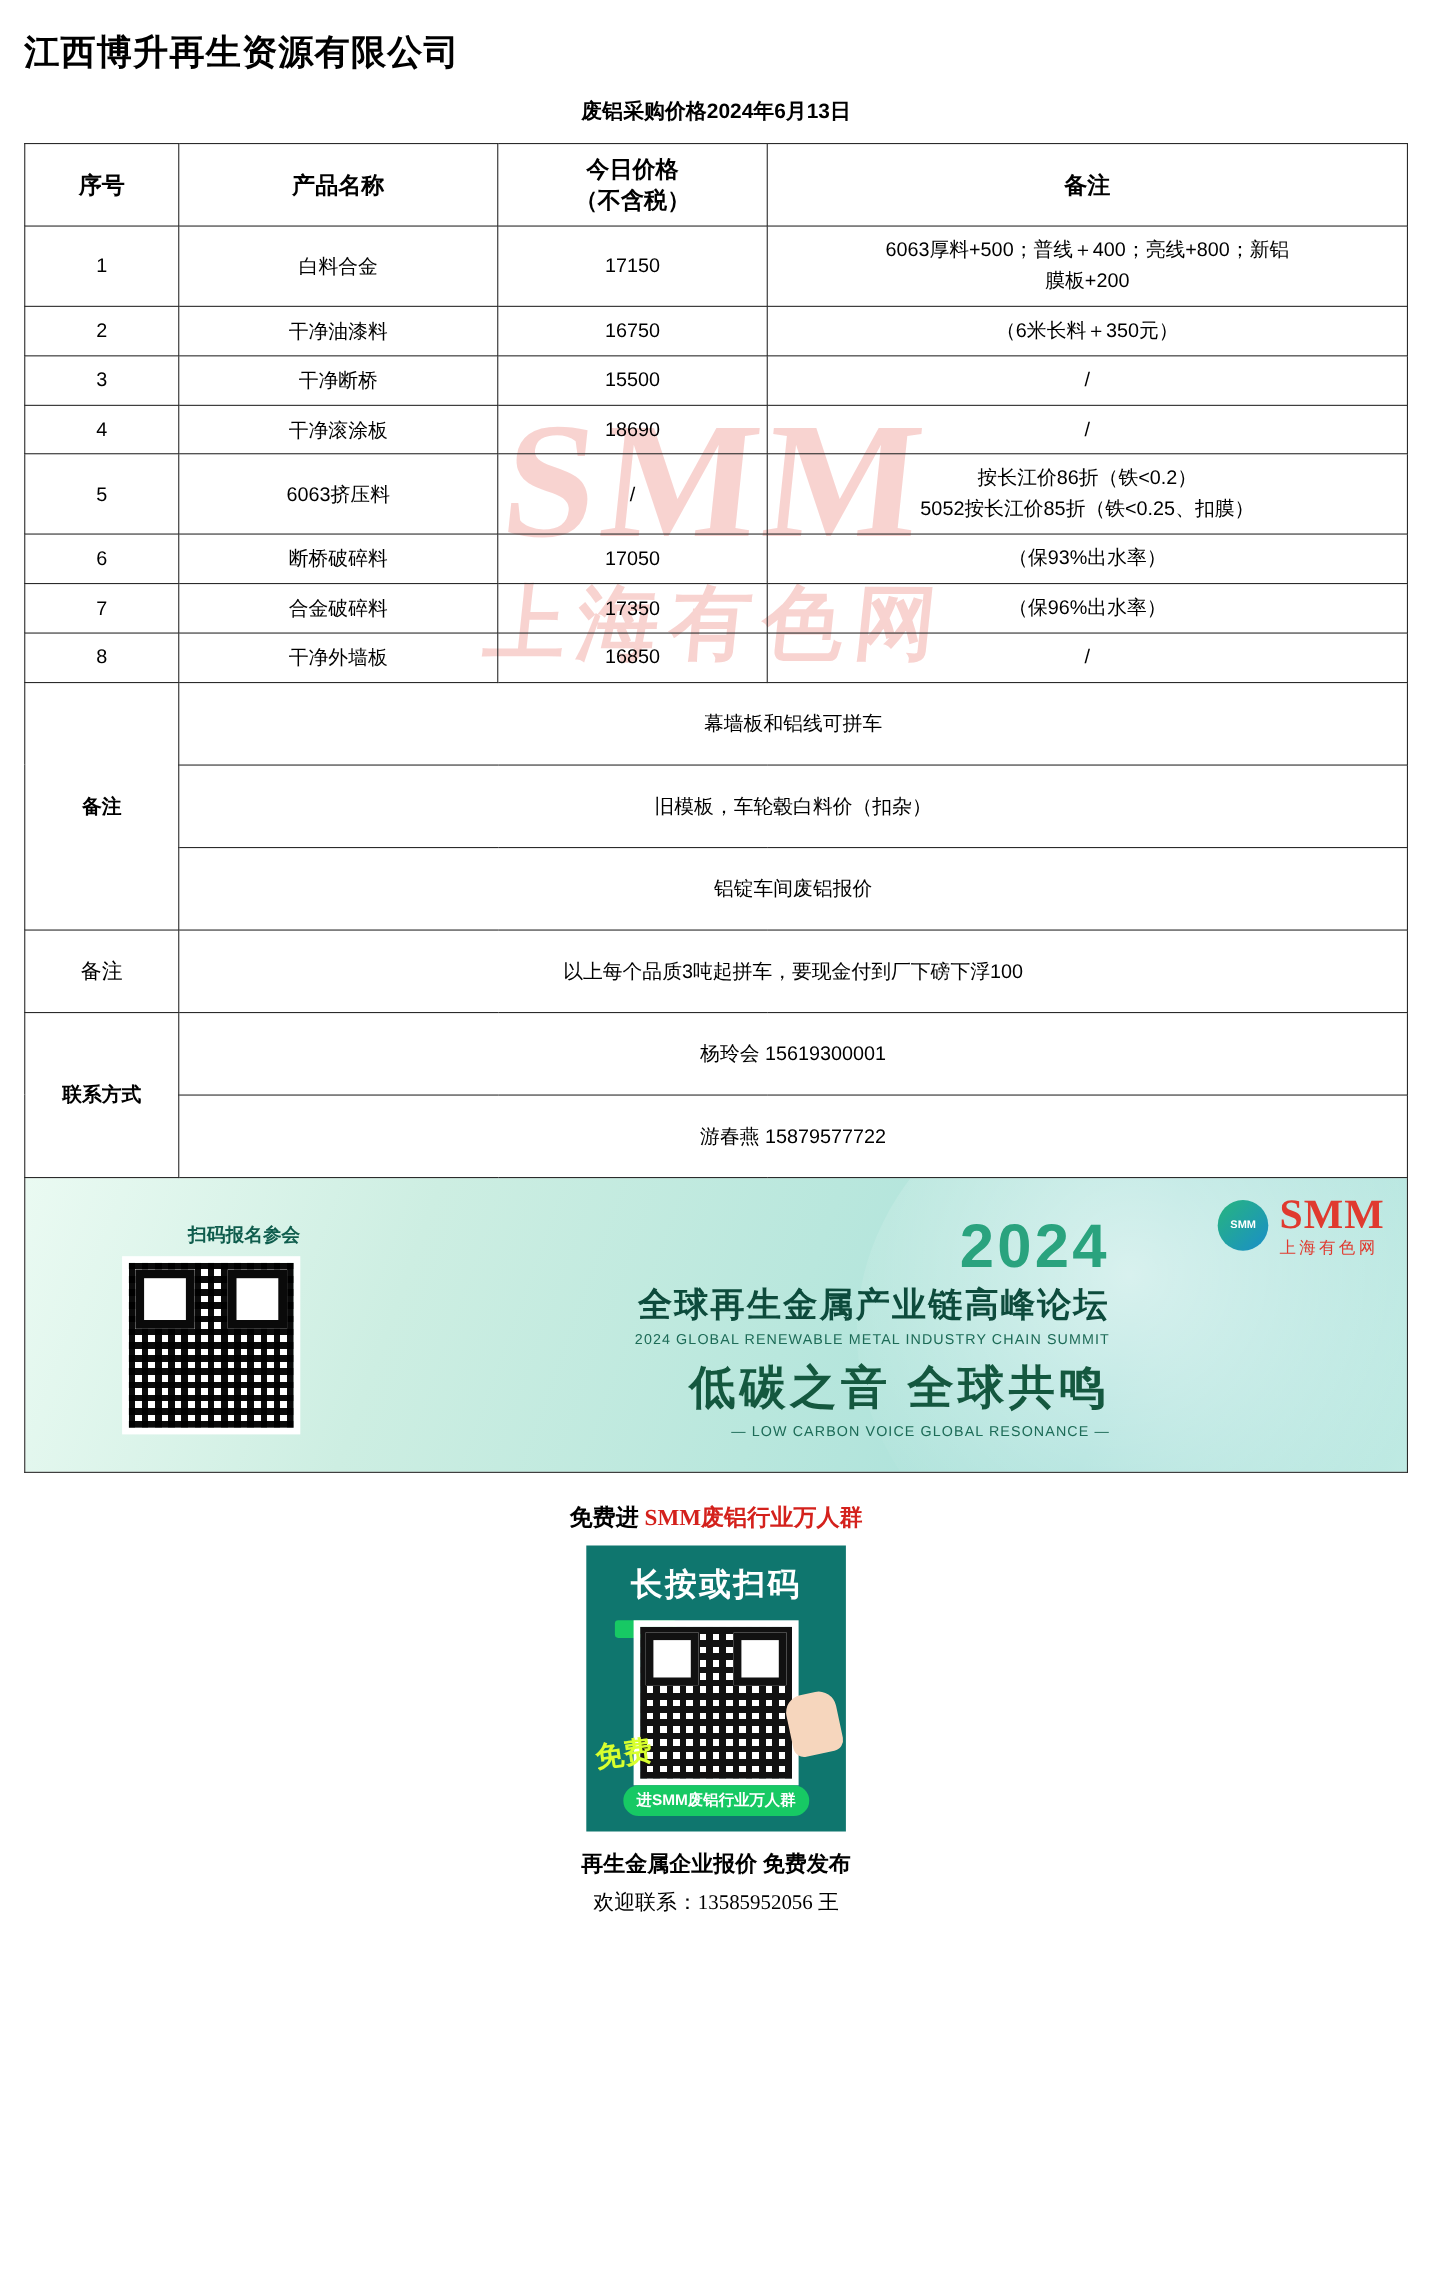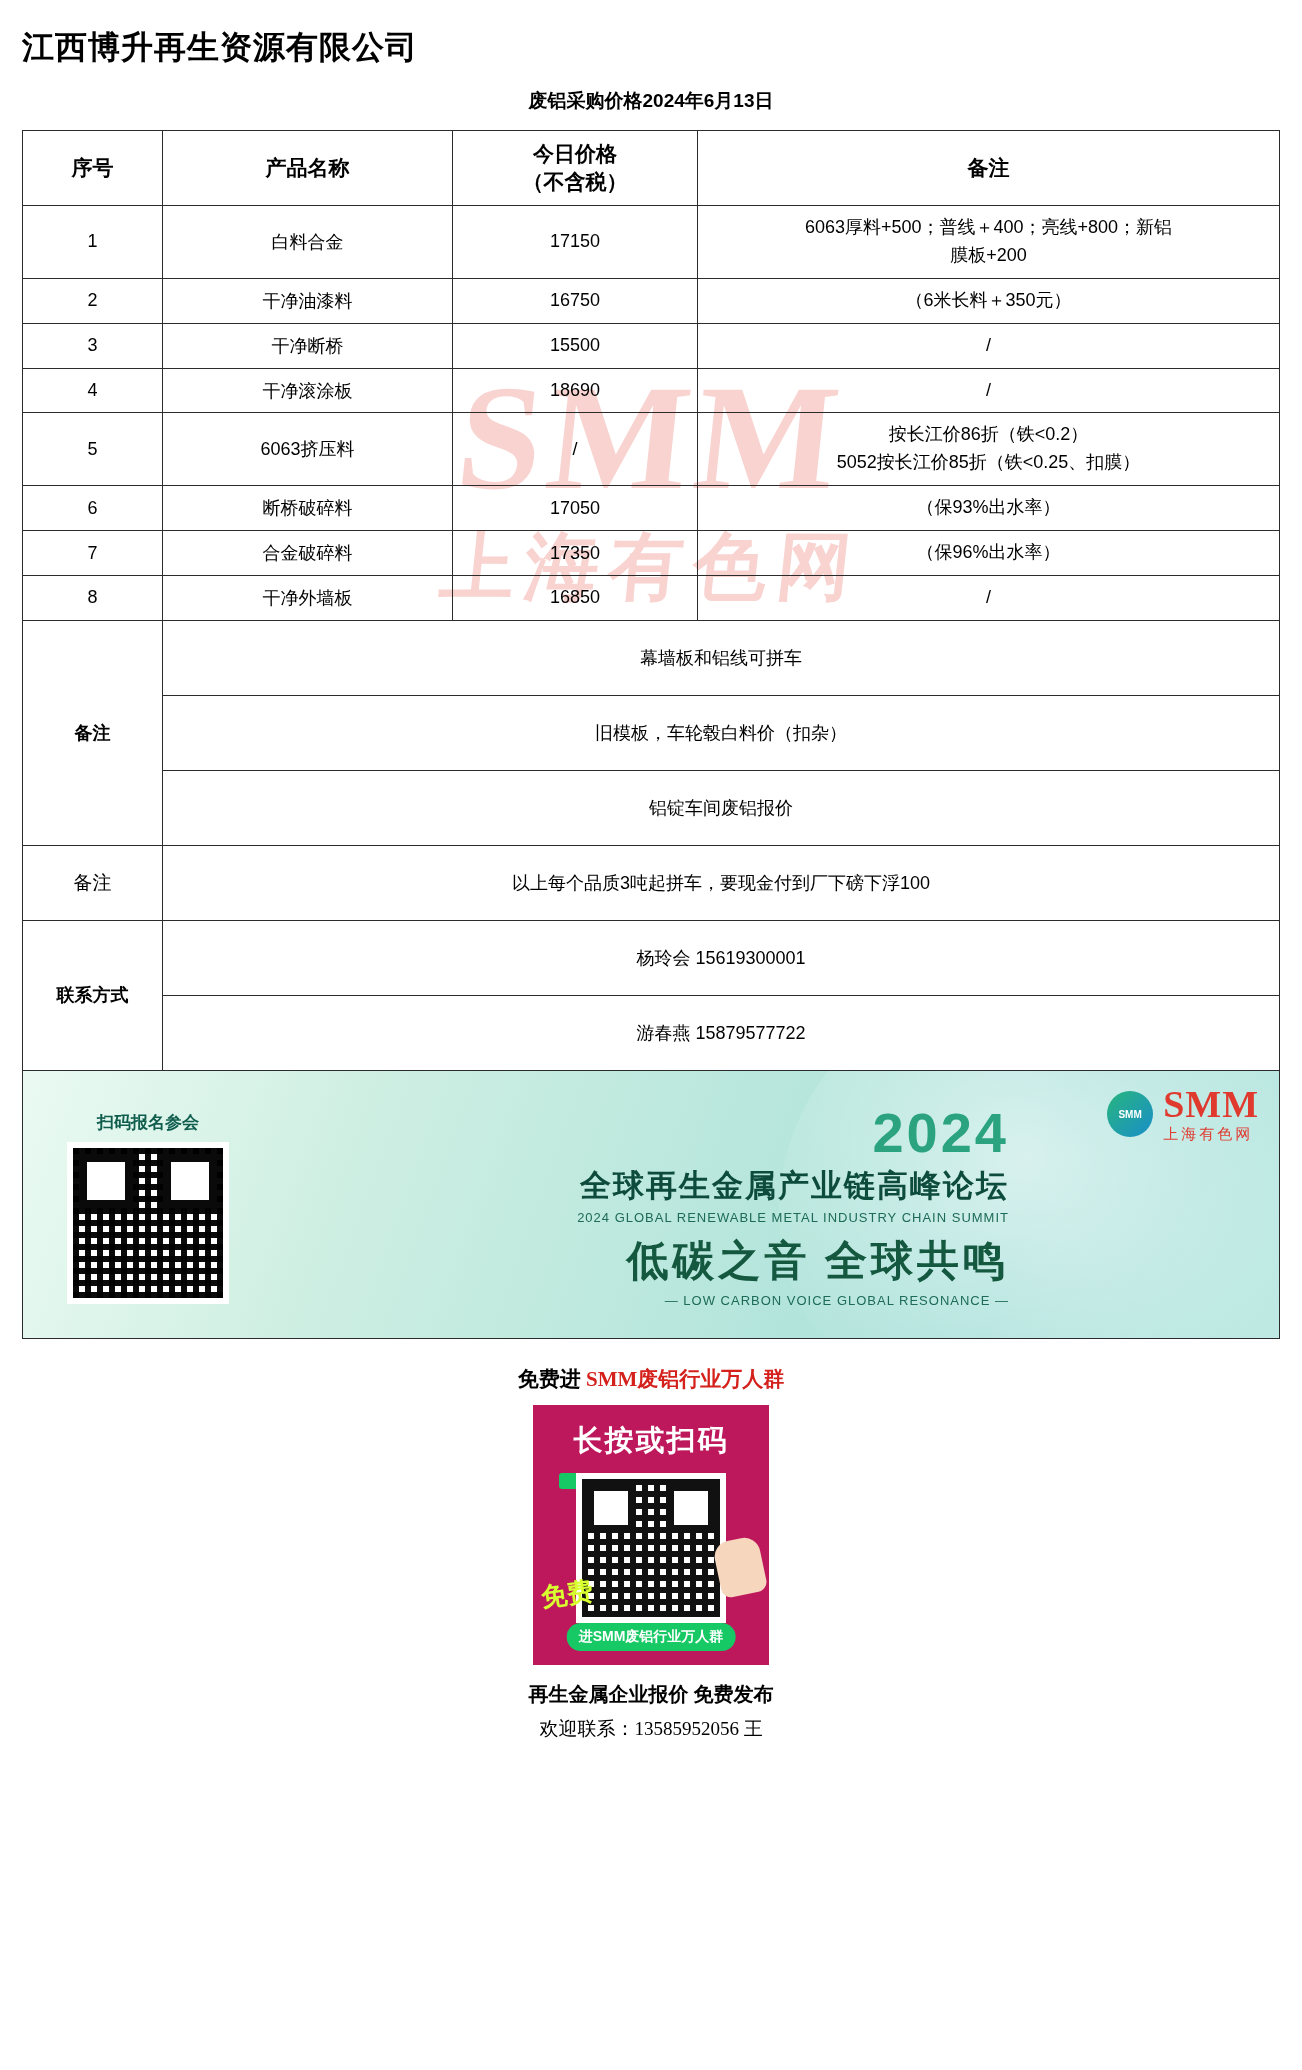--- a/index.html
+++ b/index.html
@@ -135,21 +135,21 @@
   .banner-inner {
     position: relative;
     z-index: 2;
     height: 100%;
     display: flex;
   }
   .banner-left {
     width: 250px;
     display: flex;
     flex-direction: column;
-    align-items: center;
+    align-items: flex-end;
     justify-content: center;
     padding-top: 6px;
   }
   .banner-left .qr-label {
     font-size: 17px;
     color: #0f5d4d;
     font-weight: bold;
     margin-bottom: 8px;
   }
   .qr {
@@ -274,21 +274,21 @@
   .promo-title {
     font-size: 21px;
     font-weight: bold;
     font-family: "Liberation Serif", serif;
   }
   .promo-title .hl { color: #d4211c; }
   .promo-card {
     width: 236px;
     height: 260px;
     margin: 12px auto 0;
-    background: #be185d;
+    background: #0f766e;
     position: relative;
     overflow: hidden;
   }
   .promo-card .pc-title {
     color: #fff;
     font-size: 29px;
     font-weight: bold;
     letter-spacing: 2px;
     padding-top: 16px;
   }

